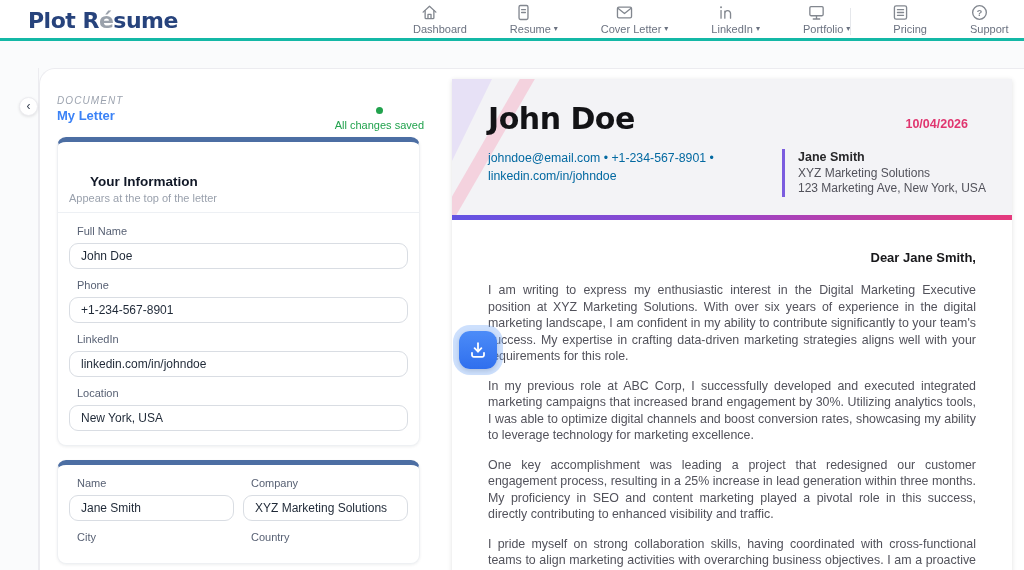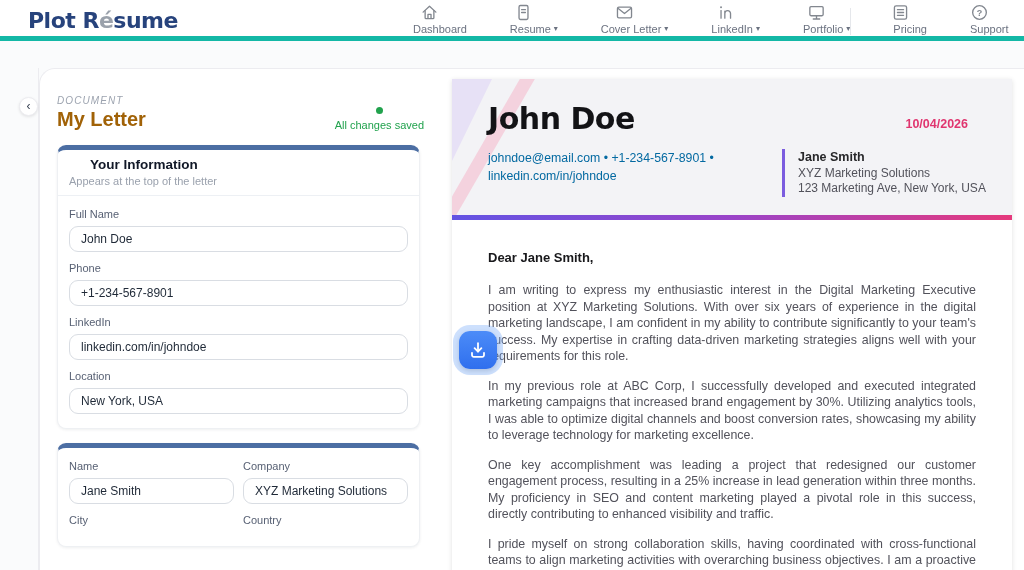--- a/index.html
+++ b/index.html
@@ -2,21 +2,21 @@
 <html><head>
 <meta charset="utf-8">
 <style>
   * { margin:0; padding:0; box-sizing:border-box; }
   html,body { width:1024px; height:570px; overflow:hidden; background:#fff;
               font-family:"Liberation Sans", sans-serif; }
   body { position:relative; }
 
   
   .topbar { position:absolute; left:0; top:0; width:1024px; height:41px;
-            background:#fff; border-bottom:5px solid #14b8a6; z-index:30; }
+            background:#fff; border-bottom:3px solid #14b8a6; z-index:30; }
   .logo { position:absolute; left:28px; top:8px; font-size:22px; font-weight:bold;
           color:#27437c; letter-spacing:-0.5px; font-family:"DejaVu Sans", sans-serif; }
   .logo .accent { color:#9aa1ab; }
   .nav { position:absolute; left:393px; top:3px; display:flex; gap:23px; }
   .nav-item { display:flex; flex-direction:column; align-items:center; gap:1px;
               cursor:pointer; min-width:46px; }
   .nav-ic { width:19px; height:19px; stroke:#82878f; fill:none; stroke-width:1.4;
             stroke-linecap:round; stroke-linejoin:round; }
   .nav-lbl { display:flex; align-items:center; gap:3px; font-size:11px; color:#6b7280;margin-left:20px; }
   .caret { font-size:8px; color:#6b7280; line-height:1; }
@@ -29,32 +29,32 @@
            border-top-left-radius:16px; }
   .rail-line { position:absolute; left:38px; top:27px; bottom:0; width:1px; background:#ececf0; }
   .back-btn { position:absolute; left:19px; top:56px; width:19px; height:19px; border-radius:50%;
               background:#fff; border:1px solid #ececf0; box-shadow:0 1px 3px rgba(0,0,0,.1);
               display:flex; align-items:center; justify-content:center; font-size:12px;
               color:#374151; cursor:pointer; z-index:5; line-height:1; padding-bottom:1px; }
 
   
   .editor { position:absolute; left:57px; top:54px; width:363px; }
   .kicker { font-size:10px; letter-spacing:1.1px; color:#9ca3af;font-style:italic; }
-  .doc-title { font-size:20px; font-weight:bold; color:#a16207; margin-top:2px; }
+  .doc-title { font-size:13px; font-weight:bold; color:#3b82f6; margin-top:2px; }
   .saved { position:absolute; right:-4px; top:12px; display:flex; align-items:center; gap:5px;
            font-size:11px; color:#21a24d;flex-direction:column; }
   .saved-dot { width:7px; height:7px; border-radius:50%; background:#21a24d; display:inline-block; }
 
   .card { background:#fff; border:1px solid #eef0f3; border-top:5px solid #4c6ea3;
           border-radius:9px; box-shadow:0 1px 3px rgba(15,23,42,.07); margin-top:14px; }
-  .card-hd { padding:7px 11px 8px; border-bottom:1px solid #edf0f4; }
+  .card-hd { padding:7px 11px 8px; border-bottom:1px solid #edf0f4;margin-top:25px; }
   .card-title { font-size:13.5px; font-weight:bold; color:#111827; padding-left:21px; }
   .card-sub { font-size:11px; color:#9aa1ad; margin-top:3px; }
   .card-body { padding:2px 11px 14px; }
-  .f-label { font-size:11px; color:#586174; margin:10px 0 6px; }
+  .f-label { font-size:11px; color:#586174; margin:10px 8px 6px; }
   .f-input { width:100%; height:26px; border:1px solid #d9dde3; border-radius:9px;
              padding:0 11px; font-size:12px; color:#1f2937; background:#fff;
              font-family:"Liberation Sans", sans-serif; outline:none; }
   .two-col { display:flex; gap:9px; }
   .two-col > div { flex:1; min-width:0; }
 
   
   .paper { position:absolute; left:452px; top:38px; width:560px; height:520px;
            background:#fff; box-shadow:0 1px 5px rgba(0,0,0,.12); }
   .ltr-head { position:relative; height:136px; background:#f3f3f6; overflow:hidden; }
@@ -66,21 +66,21 @@
               color:#131316; letter-spacing:-0.5px; font-family:"DejaVu Sans", sans-serif; }
   .ltr-contact { position:absolute; left:36px; top:70px; font-size:12.3px; color:#0369a1;
                  line-height:1.5; }
   .ltr-date { position:absolute; right:44px; top:38px; font-size:12.5px; font-weight:bold;
               color:#e0356f; }
   .ltr-recip { position:absolute; left:330px; top:70px; border-left:3px solid #7b5cdf;
                padding-left:13px; font-size:12px; color:#52525b; line-height:1.32; }
   .ltr-recip .r-name { font-size:12.5px; font-weight:bold; color:#27272a; }
   .grad-bar { height:5px; background:linear-gradient(90deg,#6353e3 0%,#9a43c8 50%,#e5397c 100%); }
   .ltr-body { padding:30px 36px 20px; }
-  .greeting { font-size:13px; font-weight:bold; color:#18181b; margin-bottom:17px; }
+  .greeting { font-size:13px; font-weight:bold; color:#18181b; margin-bottom:17px;text-align:right; }
   .ltr-body p { font-size:12.4px; color:#52525b; line-height:16.5px; text-align:justify;
                 margin-bottom:13px; }
 
   
   .dl-btn { position:absolute; left:459px; top:290px; width:38px; height:38px; border-radius:11px;
             background:linear-gradient(180deg,#4c8cf8,#2f6fee);
             box-shadow:0 0 0 6px rgba(113,166,250,.35), 0 2px 5px rgba(0,0,0,.2);
             display:flex; align-items:center; justify-content:center; cursor:pointer; z-index:10; }
   .dl-btn svg { width:20px; height:20px; stroke:#fff; fill:none; stroke-width:1.8;
                 stroke-linecap:round; stroke-linejoin:round; }

